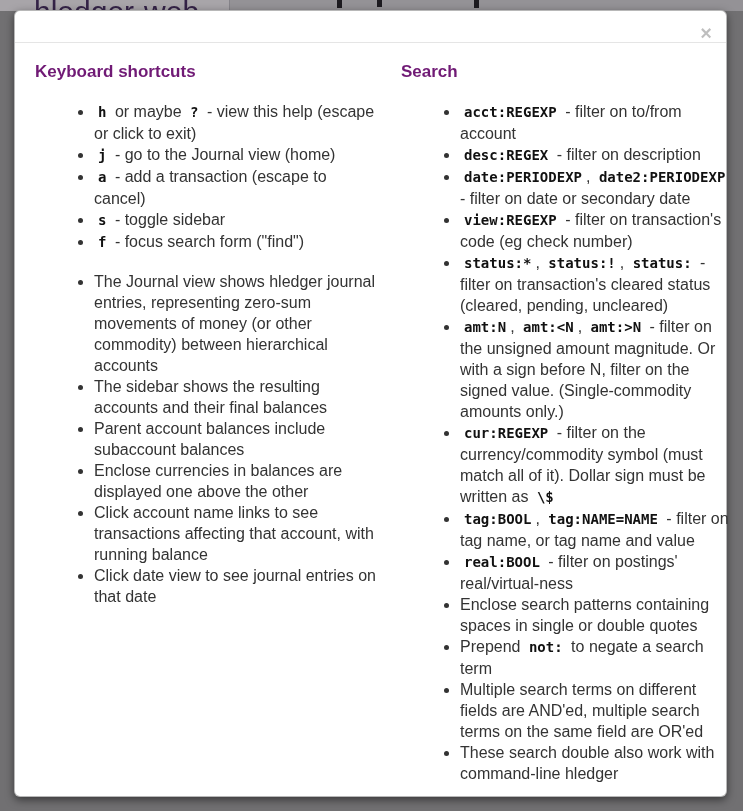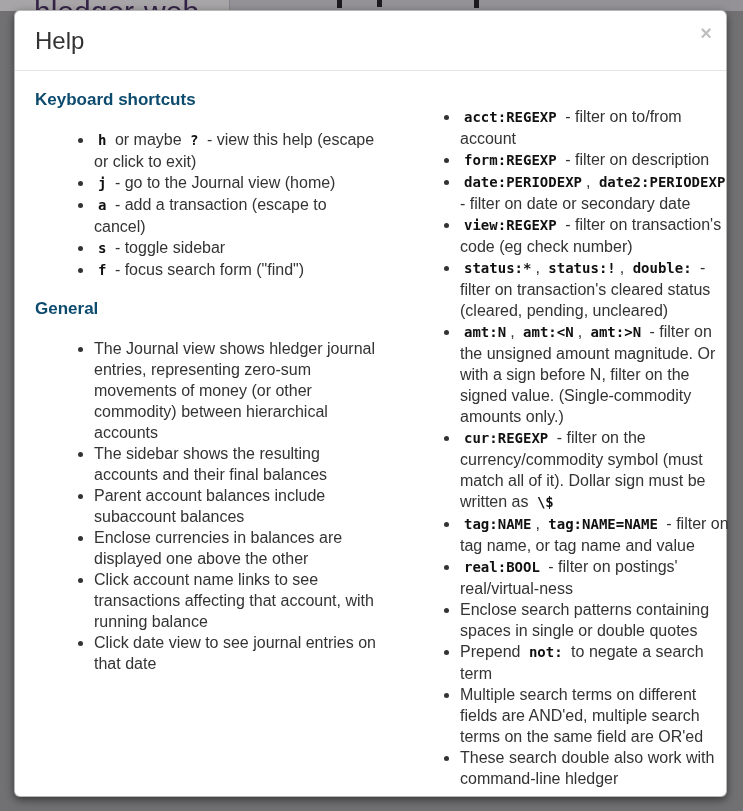--- a/index.html
+++ b/index.html
@@ -63,21 +63,21 @@
     color:#000;opacity:.25;cursor:pointer;
   }
   .modal-body{position:relative;}
 
   .help-col{position:absolute;top:17px;}
   .col-left{left:20px;width:346px;}
   .col-right{left:386px;width:336px;}
 
   .help-col h4{
     margin:0;
-    font-size:17px;font-weight:700;color:#0c4a6e;line-height:23px;
+    font-size:17px;font-weight:700;color:#701a75;line-height:23px;
   }
   .help-col h4 + ul{margin-top:18px;}
   .help-col ul + h4{margin-top:16px;}
   .help-col ul{
     margin:18px 0 0 0;
     padding:0 0 0 38px;
     list-style:disc outside;
   }
   .help-col li{
     font-size:16px;color:#333;line-height:21px;margin-left:21px;
@@ -97,53 +97,52 @@
   <div class="sidebar-part"></div>
   <div class="vdivider"></div>
   <span class="brand" style="color: rgb(52, 35, 71);">hledger-web</span>
   <span class="frag f1"></span>
   <span class="frag f2"></span>
   <span class="frag f3"></span>
 </div>
 
 <div class="modal">
   <div class="modal-header">
-    <h2 class="modal-title">Help</h2>
     <button class="close-btn">×</button>
   </div>
   <div class="modal-body">
     <div class="help-col col-left">
         <h4>Keyboard shortcuts</h4>
         <ul>
           <li><code>h</code> or maybe <code>?</code> - view this help (escape or click to exit)</li>
           <li><code>j</code> - go to the Journal view (home)</li>
           <li><code>a</code> - add a transaction (escape to cancel)</li>
           <li><code>s</code> - toggle sidebar</li>
           <li><code>f</code> - focus search form ("find")</li>
         </ul>
-        <h4>General</h4>
         <ul>
           <li>The Journal view shows hledger journal entries, representing zero-sum movements of money (or other commodity) between hierarchical accounts</li>
           <li>The sidebar shows the resulting accounts and their final balances</li>
           <li>Parent account balances include subaccount balances</li>
           <li>Enclose currencies in balances are displayed one above the other</li>
           <li>Click account name links to see transactions affecting that account, with running balance</li>
           <li>Click date view to see journal entries on that date</li>
         </ul>
       </div>
     <div class="help-col col-right">
+        <h4>Search</h4>
         <ul>
           <li><code>acct:REGEXP</code> - filter on to/from account</li>
-          <li><code>form:REGEXP</code> - filter on description</li>
+          <li><code>desc:REGEX</code> - filter on description</li>
           <li><code>date:PERIODEXP</code>, <code>date2:PERIODEXP</code> - filter on date or secondary date</li>
           <li><code>view:REGEXP</code> - filter on transaction's code (eg check number)</li>
-          <li><code>status:*</code>, <code>status:!</code>, <code>double:</code> - filter on transaction's cleared status (cleared, pending, uncleared)</li>
+          <li><code>status:*</code>, <code>status:!</code>, <code>status:</code> - filter on transaction's cleared status (cleared, pending, uncleared)</li>
           <li><code>amt:N</code>, <code>amt:&lt;N</code>, <code>amt:&gt;N</code> - filter on the unsigned amount magnitude. Or with a sign before N, filter on the signed value. (Single-commodity amounts only.)</li>
           <li><code>cur:REGEXP</code> - filter on the currency/commodity symbol (must match all of it). Dollar sign must be written as <code>\$</code></li>
-          <li><code>tag:NAME</code>, <code>tag:NAME=NAME</code> - filter on tag name, or tag name and value</li>
+          <li><code>tag:BOOL</code>, <code>tag:NAME=NAME</code> - filter on tag name, or tag name and value</li>
           <li><code>real:BOOL</code> - filter on postings' real/virtual-ness</li>
           <li>Enclose search patterns containing spaces in single or double quotes</li>
           <li>Prepend <code>not:</code> to negate a search term</li>
           <li>Multiple search terms on different fields are AND'ed, multiple search terms on the same field are OR'ed</li>
           <li>These search double also work with command-line hledger</li>
         </ul>
       </div>
   </div>
 </div>
 

